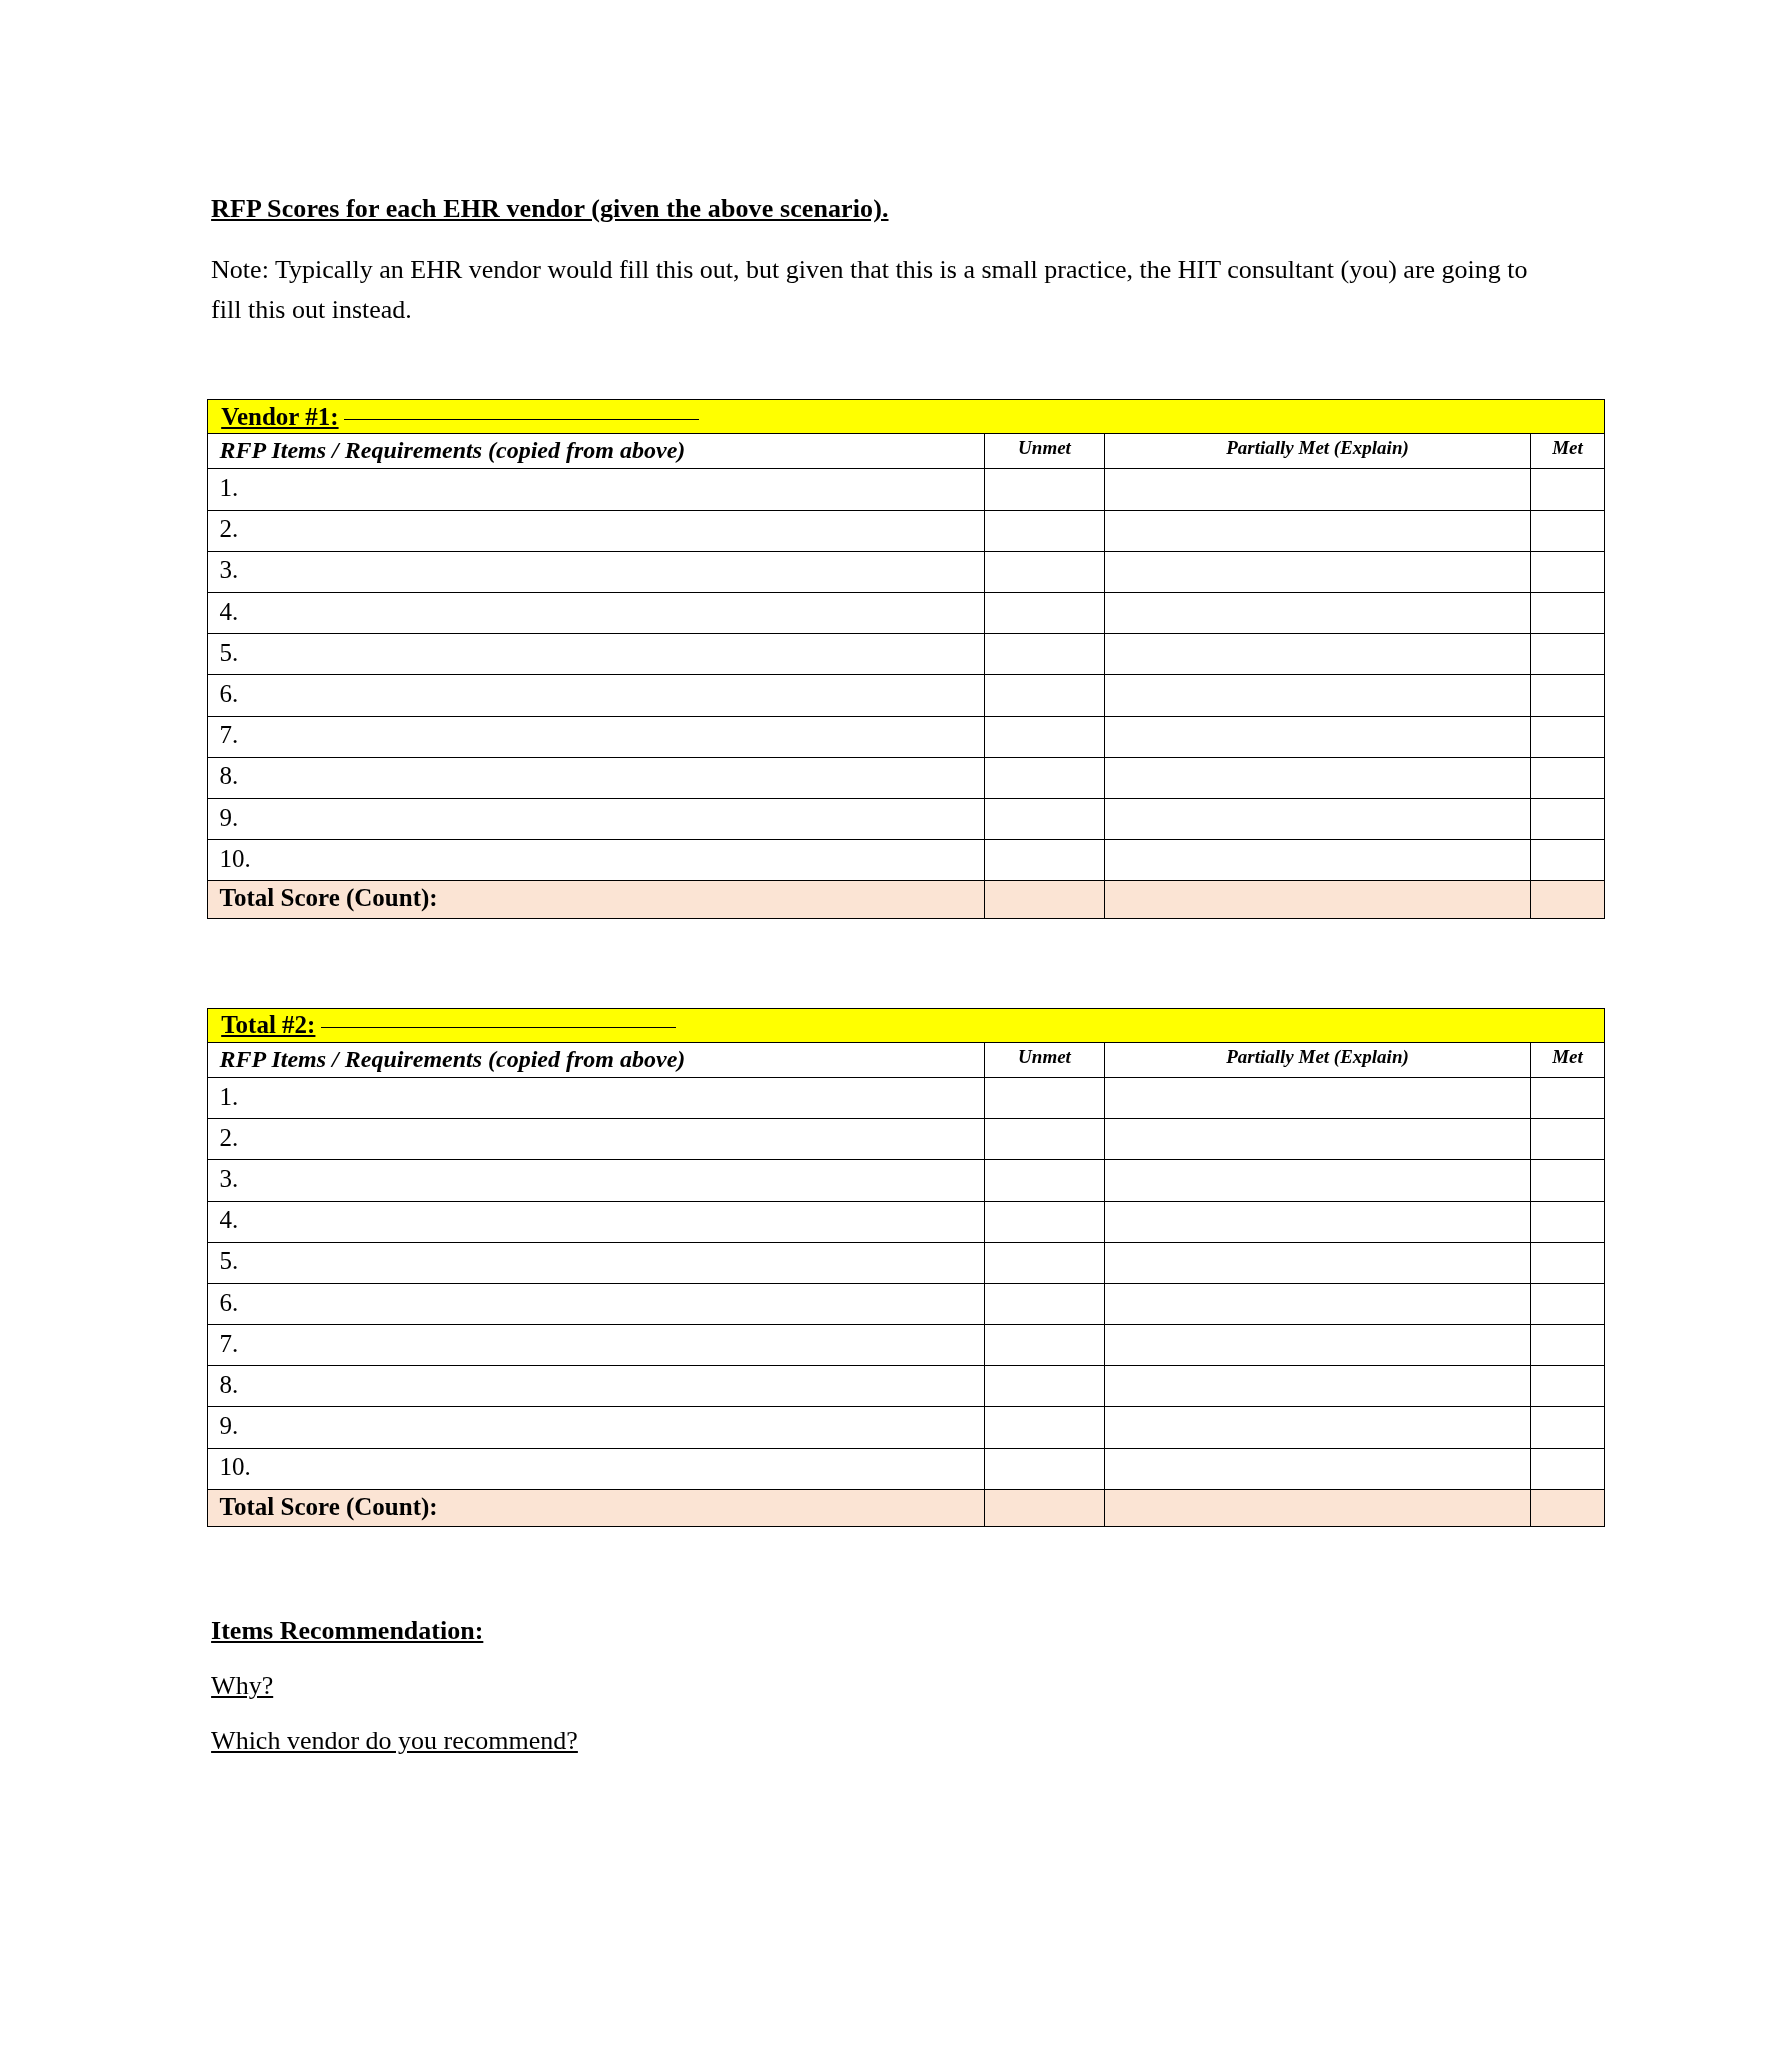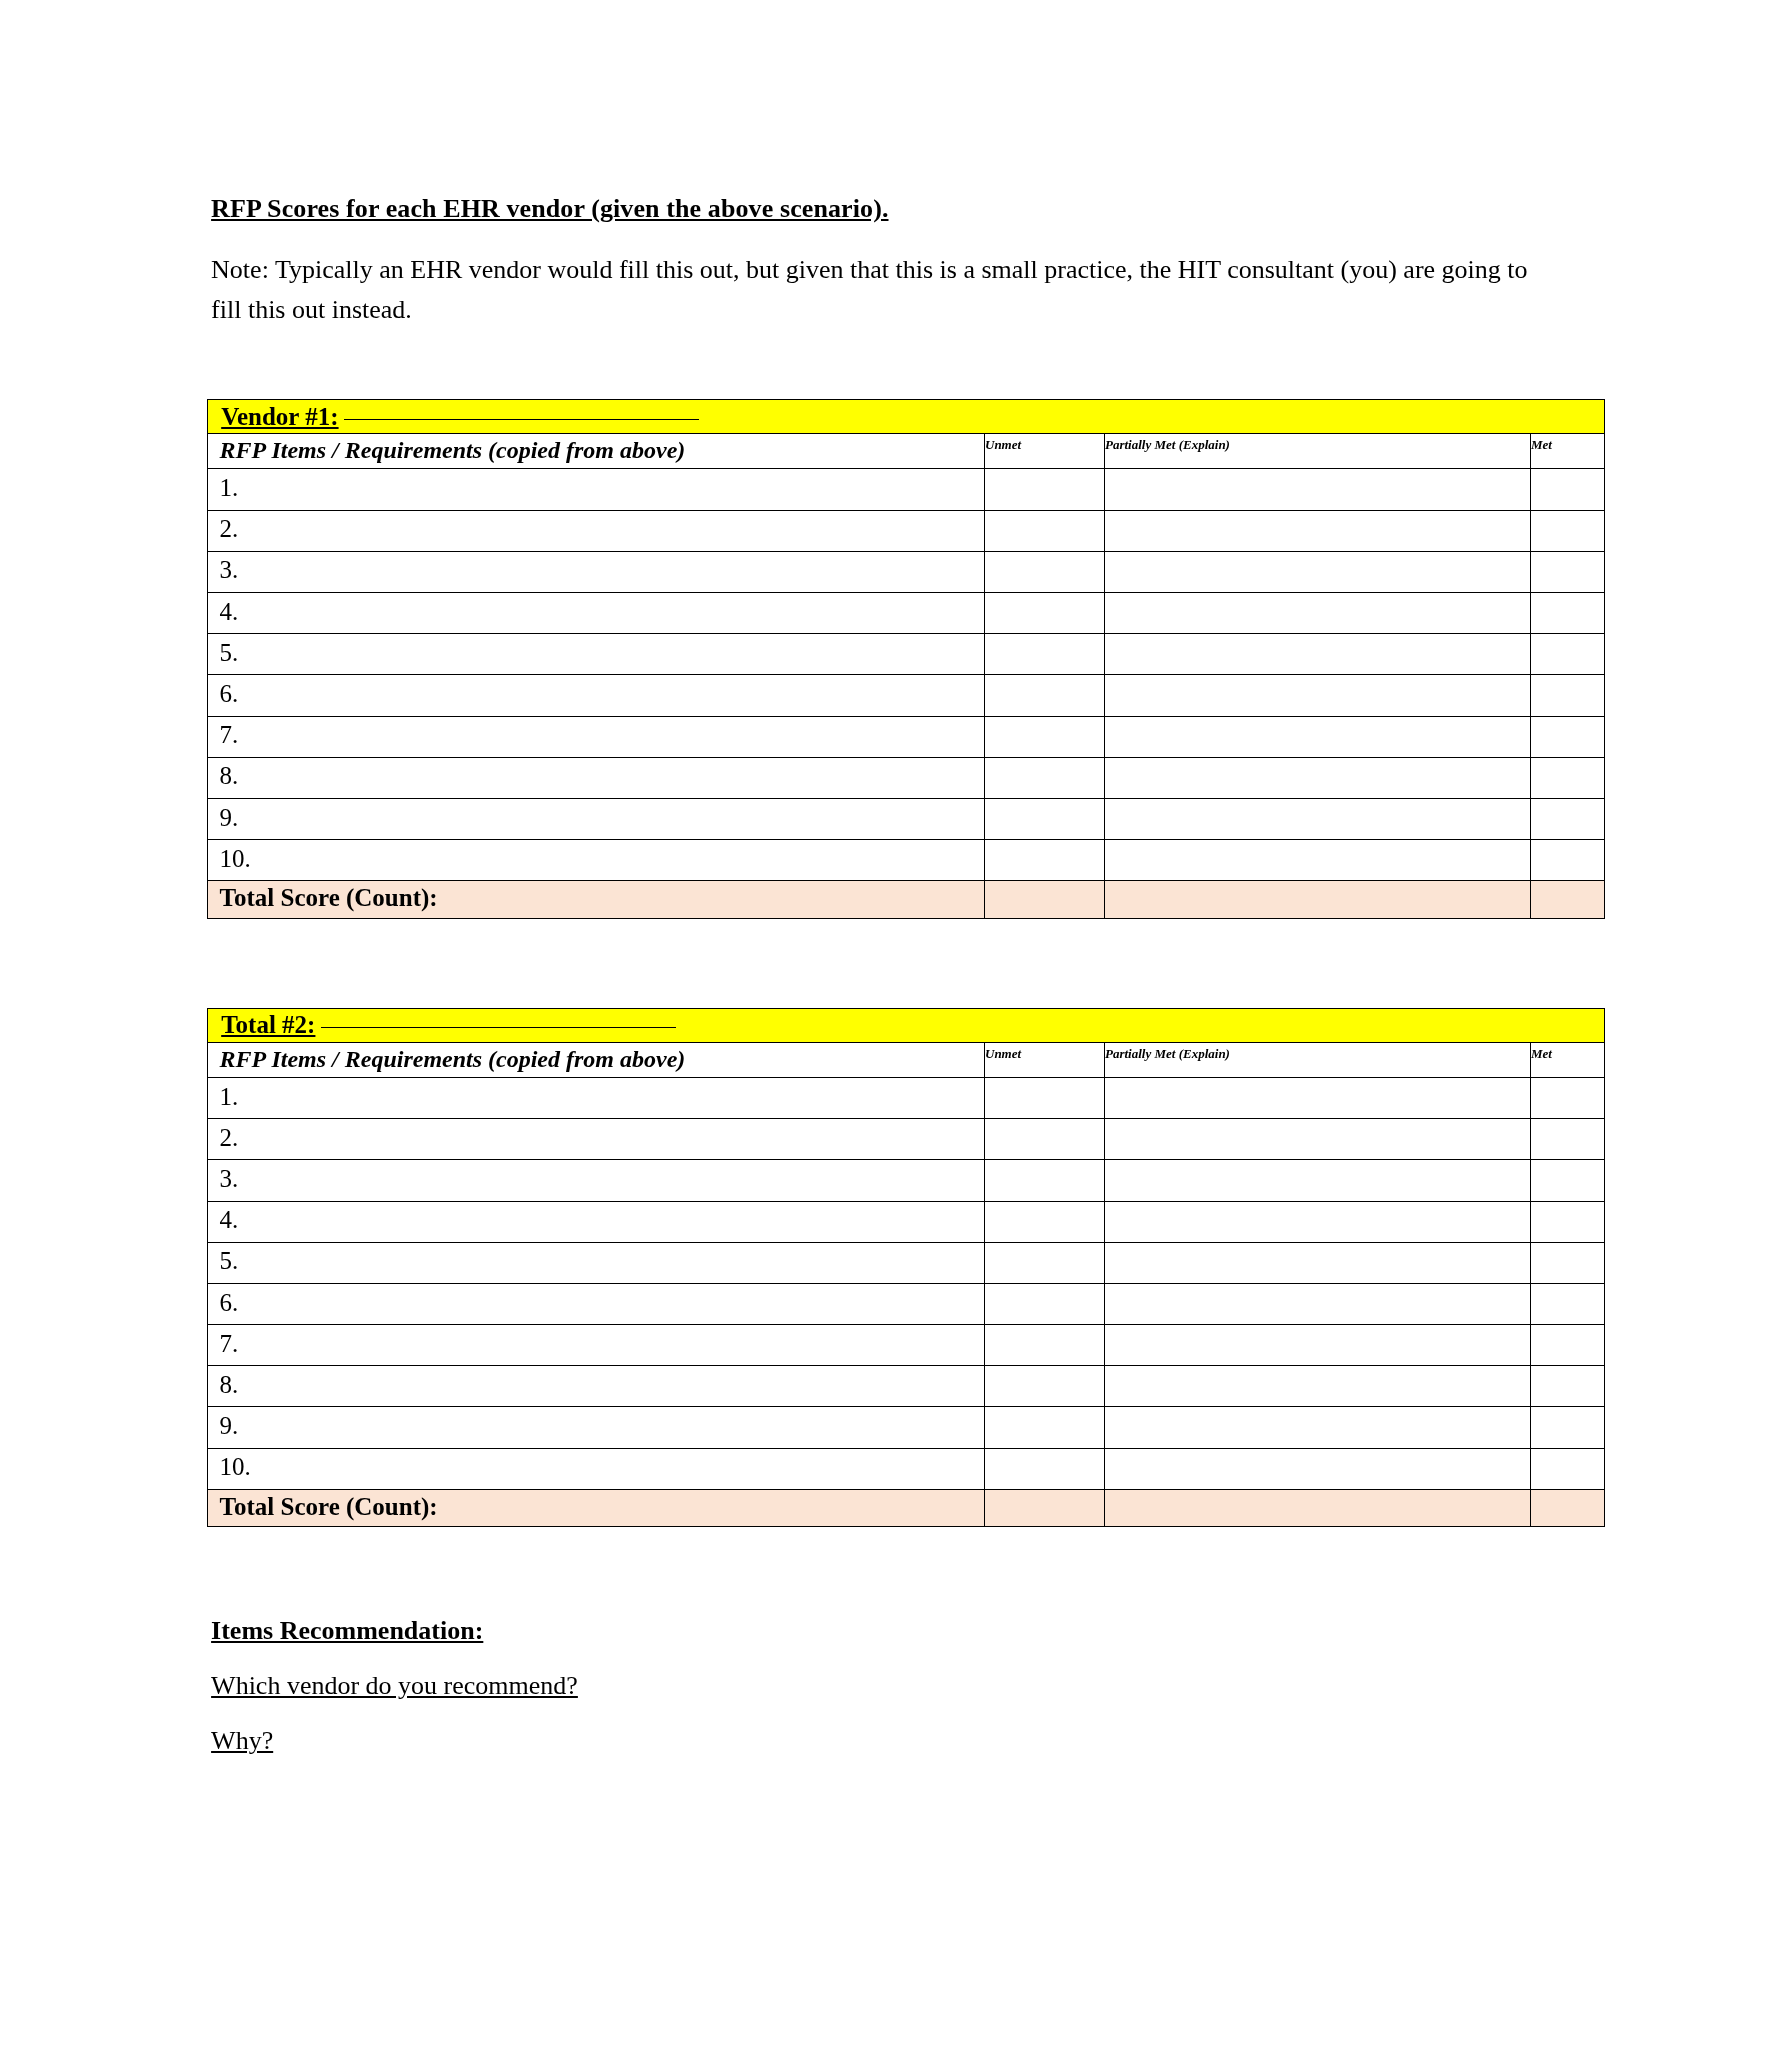--- a/index.html
+++ b/index.html
@@ -81,23 +81,23 @@
   }
 
   .col-head {
     font-size: 24px;
     font-weight: bold;
     font-style: italic;
     padding: 3.3px 0 4.1px 11.6px !important;
     white-space: nowrap;
   }
   .col-head.center {
-    text-align: left;
+    text-align: center;
     padding-left: 0 !important;
-    font-size: 13px;
+    font-size: 19px;
   }
 
   .row-num {
     font-size: 25px;
     padding: 1.7px 0 2.5px 11.6px !important;
     height: 36px;
     line-height: 34px;
   }
   .cell-blank {
     height: 36px;
@@ -317,19 +317,19 @@
           <td></td>
           <td></td>
           <td></td>
         </tr>
       </tbody>
     </table>
 
     <div class="spacer-lg"></div>
 
     <div class="sub-heading">Items Recommendation:</div>
+    <div class="question">Why?</div>
     <div class="question">Which vendor do you recommend?</div>
-    <div class="question">Why?</div>
 
   </div>
 
 </div>
 
 
 </body></html>

